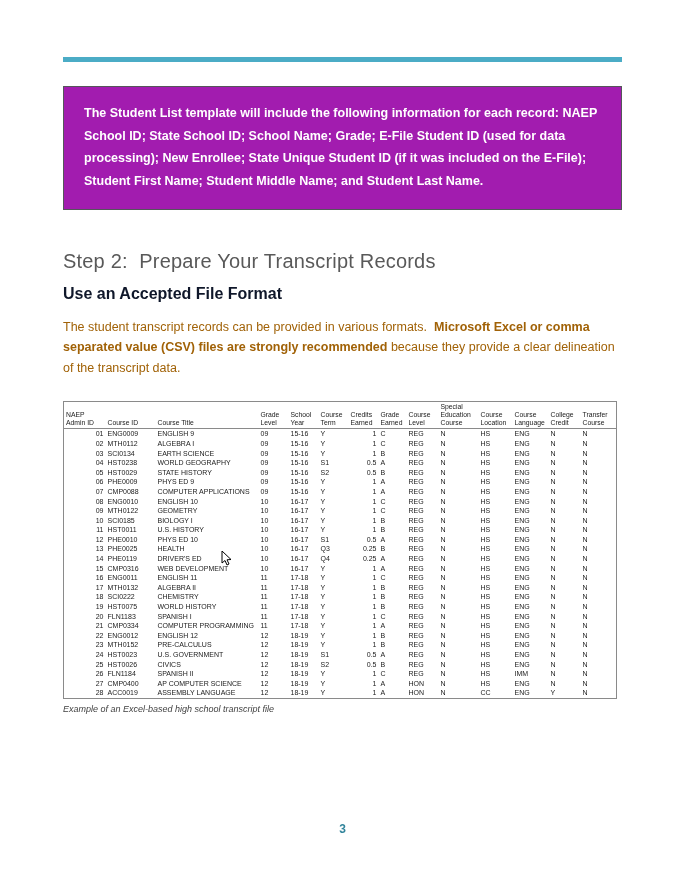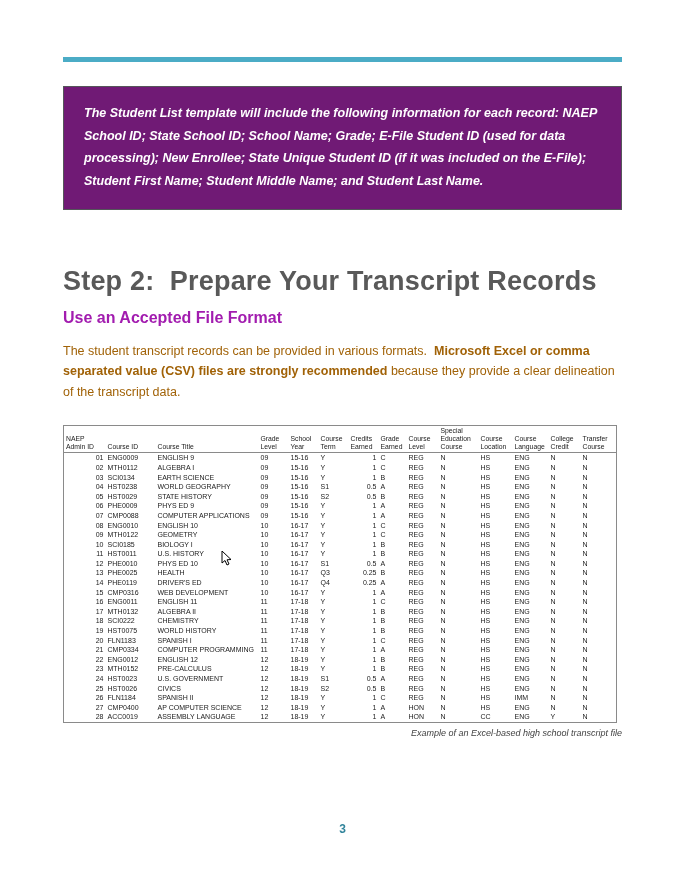--- a/index.html
+++ b/index.html
@@ -8,31 +8,31 @@
     width:685px; height:884px; position:relative; overflow:hidden;
     font-family:"Liberation Sans", sans-serif; color:#1a1a1a;
   }
   .accent-bar {
     position:absolute; left:63px; top:57px; width:559px; height:5px;
     background:#4BACC6;
   }
   .content { position:absolute; left:63px; top:86px; width:559px; }
 
   .info-box {
-    background:#701a75; border:1px solid #55565a; color:#ffffff;
+    background:#a21caf; border:1px solid #55565a; color:#ffffff;
     padding:15px 20px 17px 20px;
-    font-size:12.5px; font-weight:bold; font-style:italic; line-height:1.8;
+    font-size:12.5px; font-weight:bold; line-height:1.8;
   }
   .info-box .para + .para { margin-top:22px; }
 
   .step-heading {
-    margin-top:56px; font-size:27px; font-weight:700; color:#595959;
+    margin-top:40px; font-size:20px; font-weight:400; color:#595959;
     white-space:pre-wrap; letter-spacing:0.2px;
   }
-  .sub-heading { margin-top:12px; font-size:16px; font-weight:bold; color:#a21caf; }
+  .sub-heading { margin-top:12px; font-size:16px; font-weight:bold; color:#0f172a; }
 
   .intro { margin-top:14px; font-size:12.5px; line-height:1.62; color:#a16207; }
   .intro span { white-space:pre-wrap; }
   .intro b { font-weight:bold; }
 
   .xl-wrap { margin-top:23px; position:relative; }
   table.xl {
     border-collapse:collapse; table-layout:fixed; width:553px;
     border:1px solid #8a8a8a; background:#fff;
   }
@@ -41,21 +41,21 @@
     padding:1px 2px; line-height:8.2px; color:#1a1a1a;
     border-bottom:1px solid #8a8a8a;
   }
   table.xl td {
     font-size:7px; line-height:9.6px; padding:0 2px; color:#1a1a1a;
     white-space:nowrap; overflow:hidden;
   }
   td.align-r { text-align:right; }
 
   .caption {
-    margin-top:5px; font-size:9px; font-style:italic; color:#3f3f3f;text-align:right;
+    margin-top:5px; font-size:9px; font-style:italic; color:#3f3f3f;
   }
 
   .page-number {
     position:absolute; left:0; right:0; top:822px; text-align:center;
     color:#31849B; font-weight:bold; font-size:12px;
   }
 
   .cursor {
     position:absolute; left:221px; top:551px; width:11px; height:15px;
     pointer-events:none;

